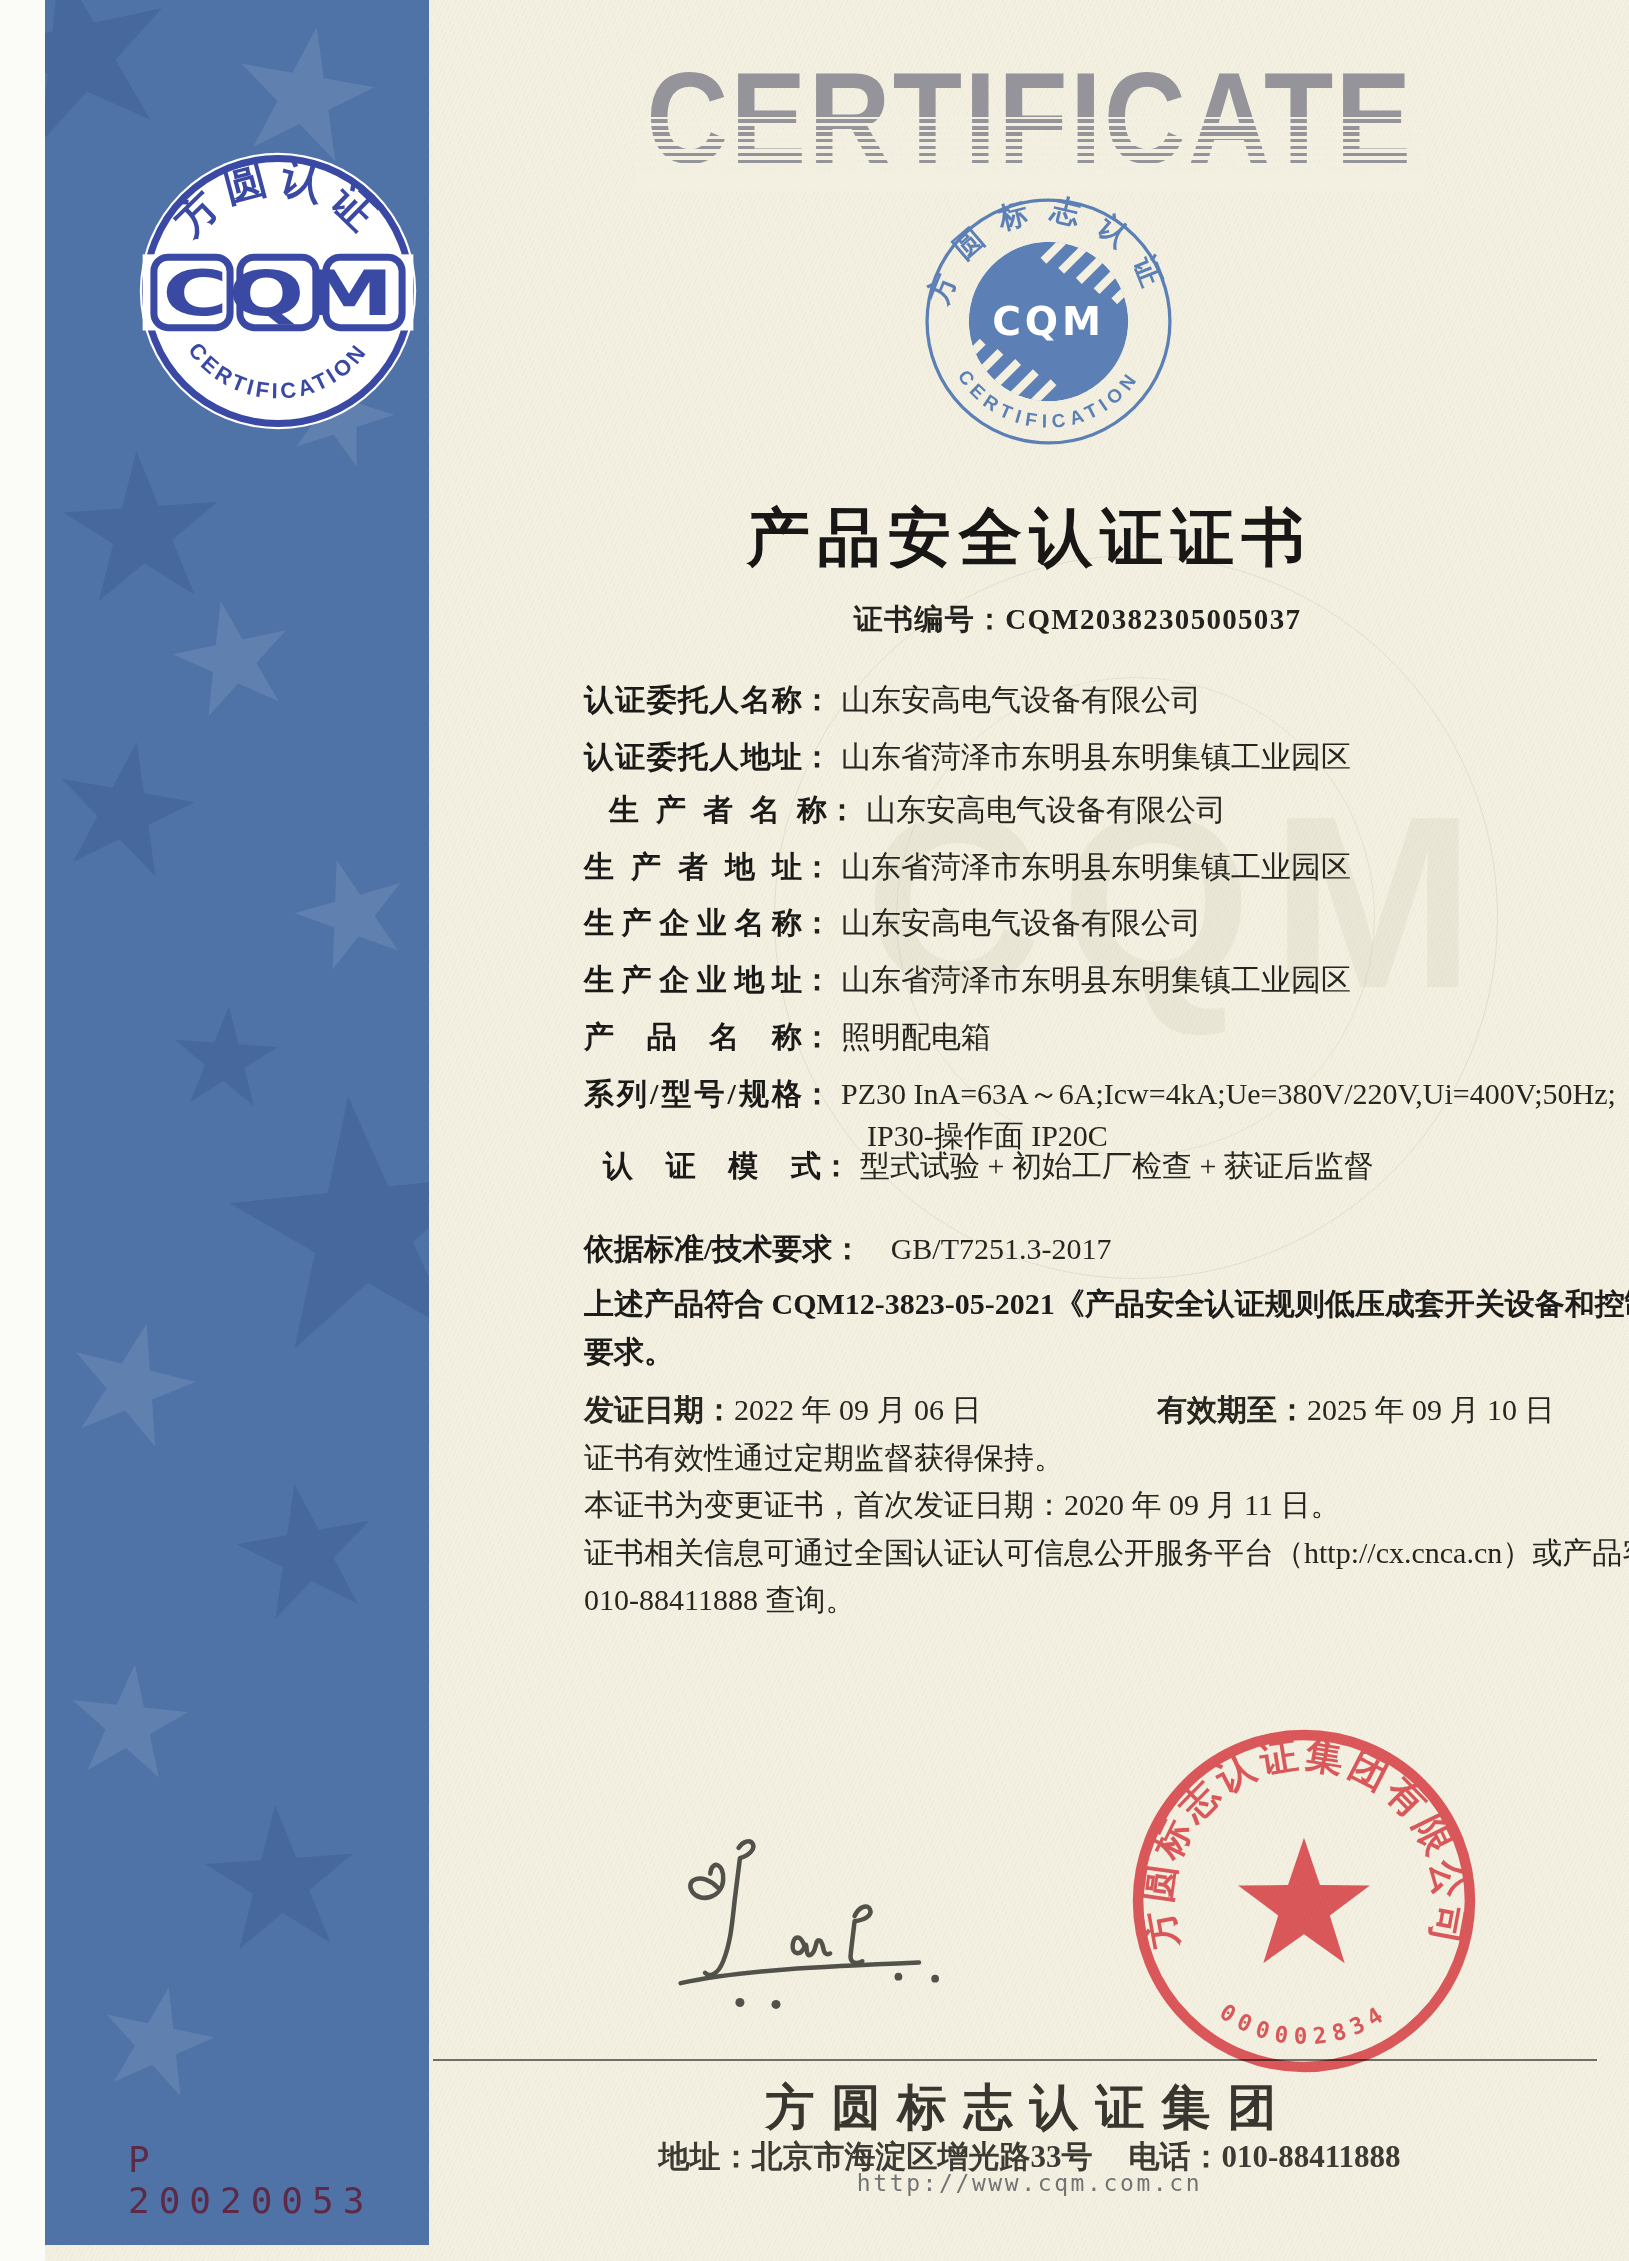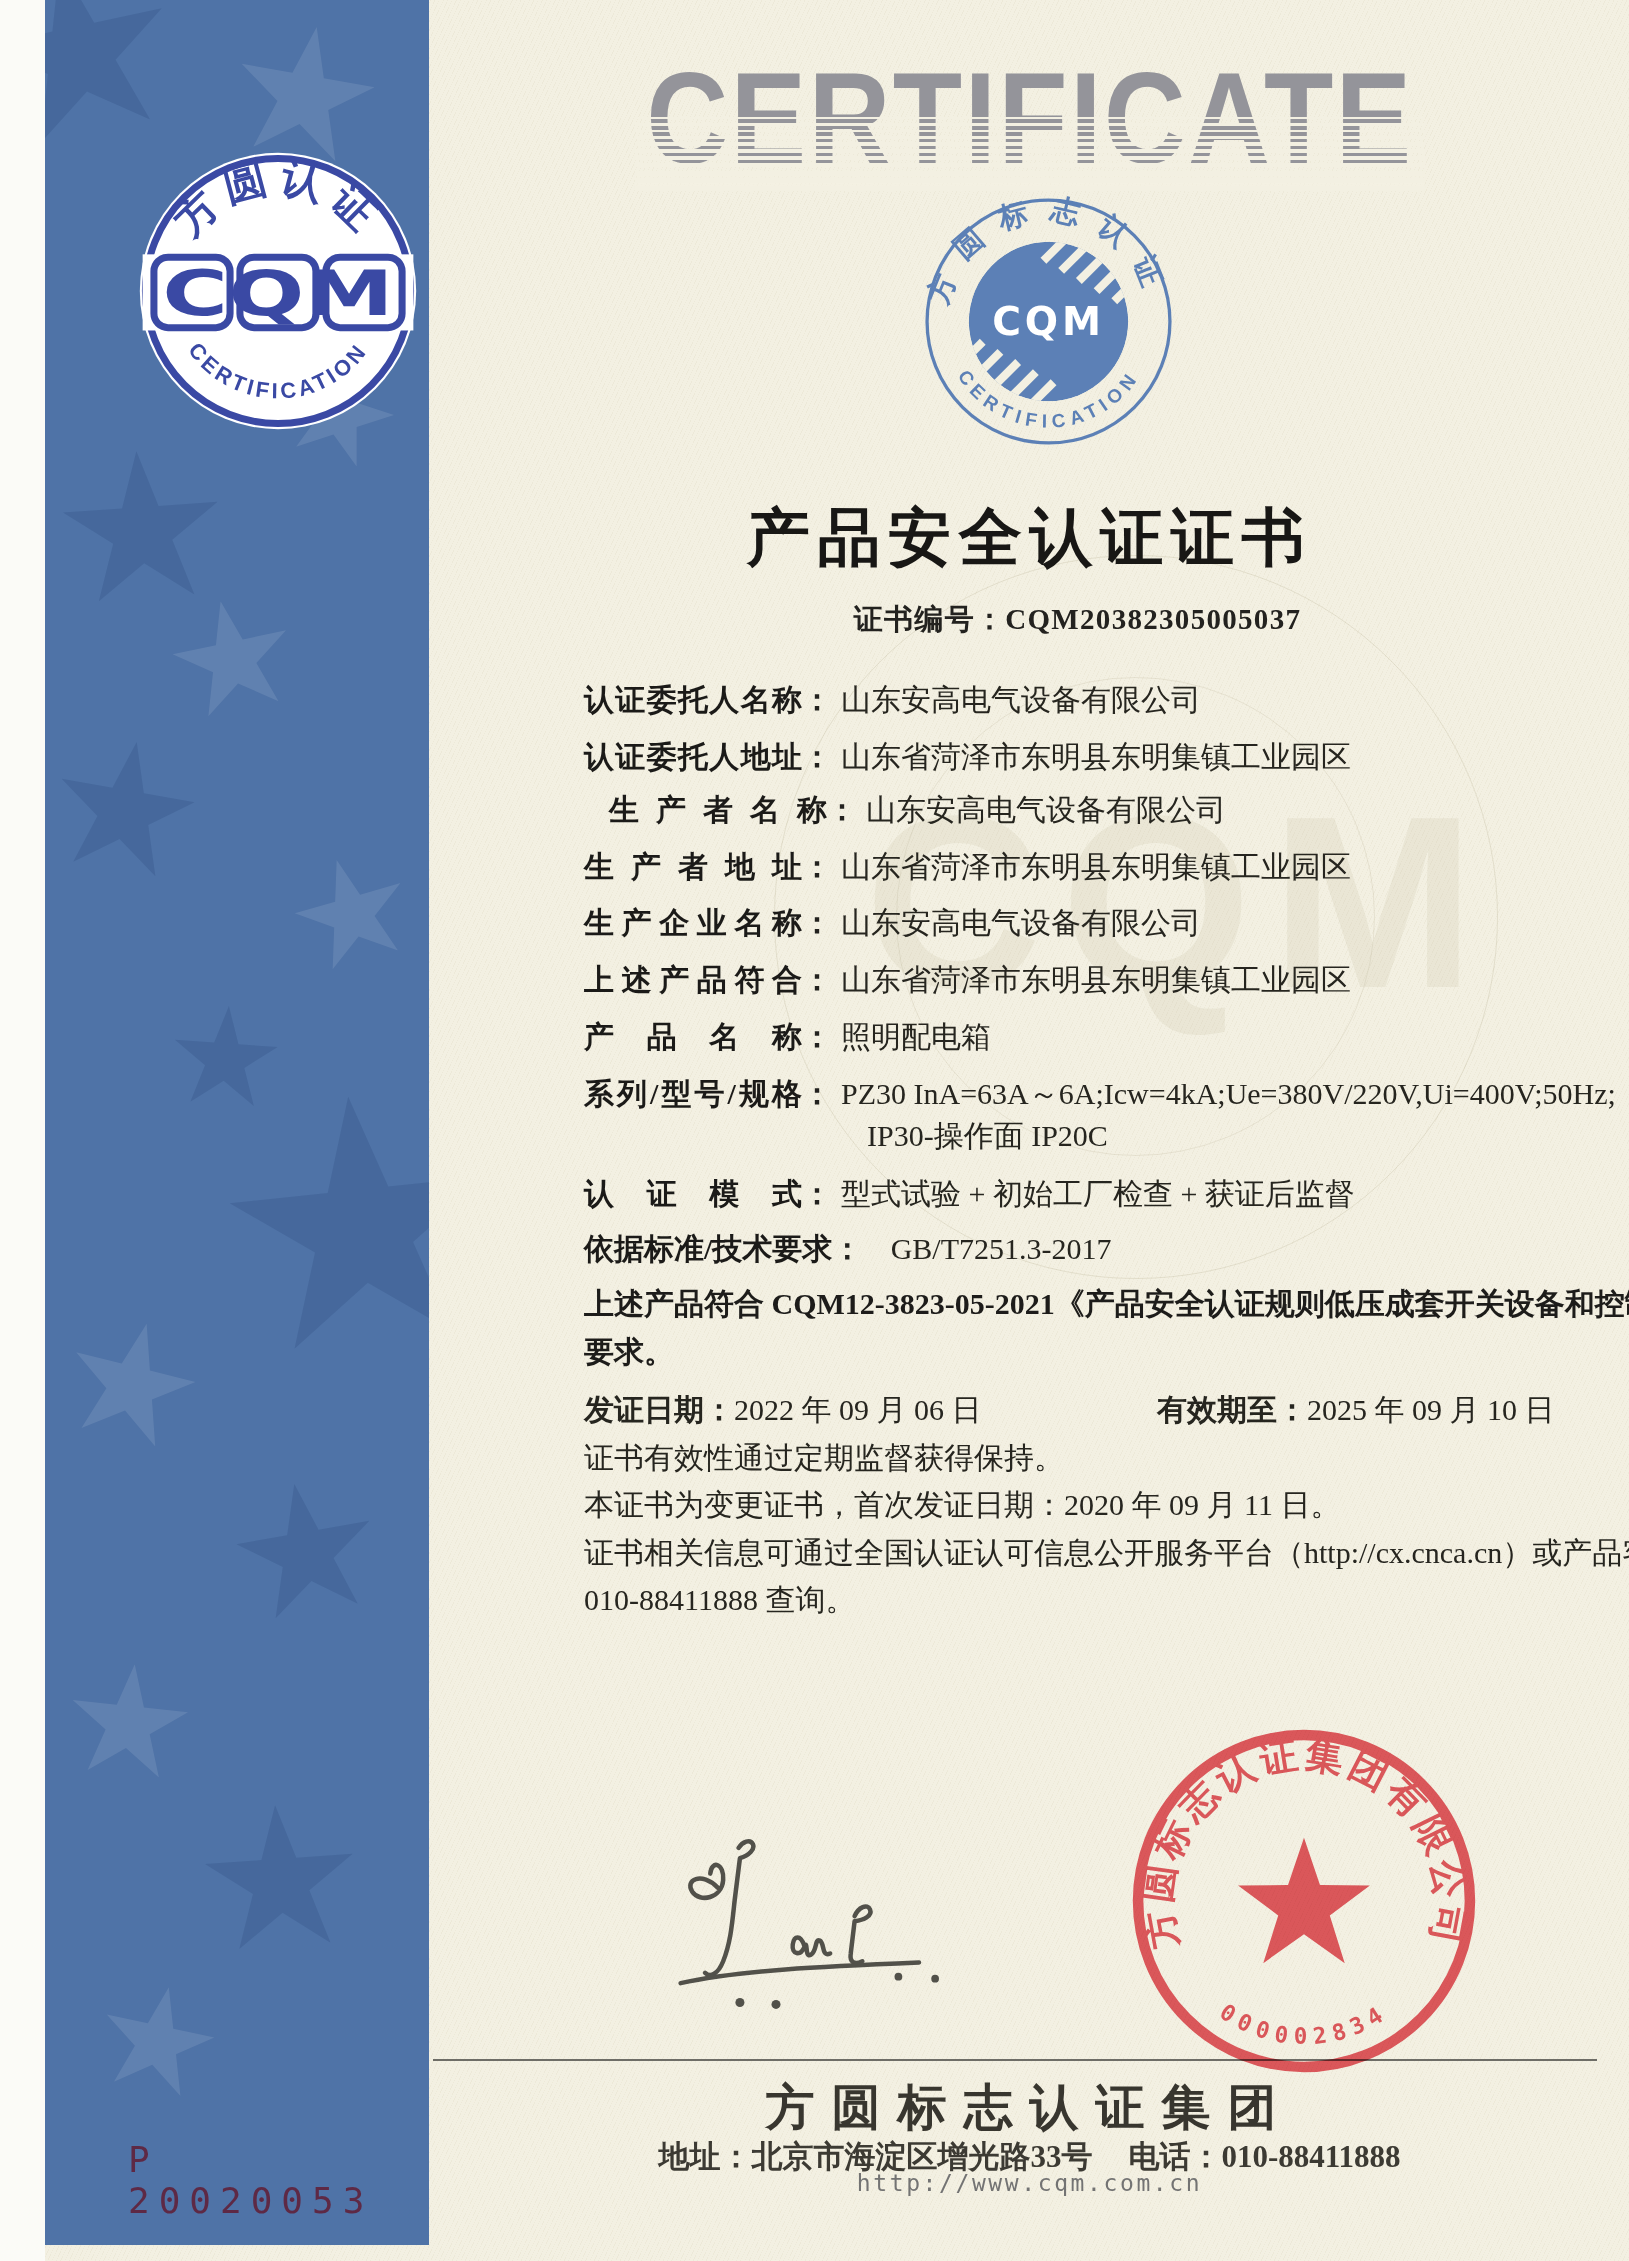--- a/index.html
+++ b/index.html
@@ -170,31 +170,31 @@
   <div class="row" style="top:790px;margin-left:25px;">
     <span class="lbl">生产者名称</span><span class="colon">：</span><span class="val">山东安高电气设备有限公司</span>
   </div>
   <div class="row" style="top:847px;">
     <span class="lbl">生产者地址</span><span class="colon">：</span><span class="val">山东省菏泽市东明县东明集镇工业园区</span>
   </div>
   <div class="row" style="top:903px;">
     <span class="lbl">生产企业名称</span><span class="colon">：</span><span class="val">山东安高电气设备有限公司</span>
   </div>
   <div class="row" style="top:960px;">
-    <span class="lbl">上述产品符合</span><span class="colon">：</span><span class="val">山东省菏泽市东明县东明集镇工业园区</span>
+    <span class="lbl">生产企业地址</span><span class="colon">：</span><span class="val">山东省菏泽市东明县东明集镇工业园区</span>
   </div>
   <div class="row" style="top:1017px;">
     <span class="lbl">产品名称</span><span class="colon">：</span><span class="val">照明配电箱</span>
   </div>
   <div class="row" style="top:1074px;">
     <span class="lbl">系列/型号/规格</span><span class="colon">：</span><span class="val">PZ30 InA=63A～6A;Icw=4kA;Ue=380V/220V,Ui=400V;50Hz;</span>
   </div>
   <div class="cont" style="top:1116px;">IP30-操作面 IP20C</div>
 
-  <div class="row" style="top:1174px;">
+  <div class="row" style="top:1146px;margin-left:19px;">
     <span class="lbl">认证模式</span><span class="colon">：</span><span class="val">型式试验 + 初始工厂检查 + 获证后监督</span>
   </div>
   <div class="row" style="top:1229px;">
     <span class="lbl wide">依据标准/技术要求</span><span class="colon">：</span><span class="val" style="margin-left:19.3px;">GB/T7251.3-2017</span>
   </div>
   <div class="para" style="top:1284px;">上述产品符合 CQM12-3823-05-2021《产品安全认证规则低压成套开关设备和控制设备》的</div>
   <div class="para" style="top:1332px;">要求。</div>
 
   <div class="note" style="top:1390px;font-weight:bold;">
     <span>发证日期</span><span>：</span><span style="font-weight:normal;">2022 年 09 月 06 日</span>

